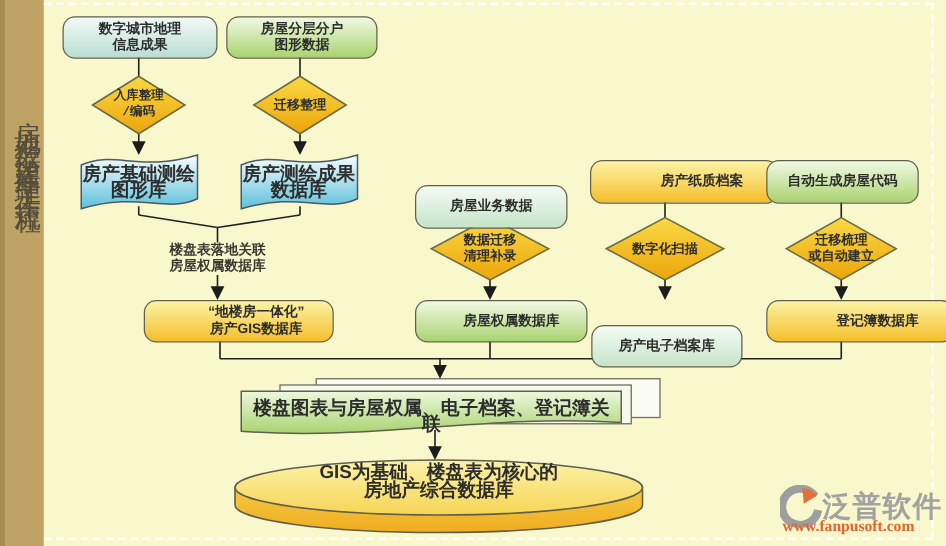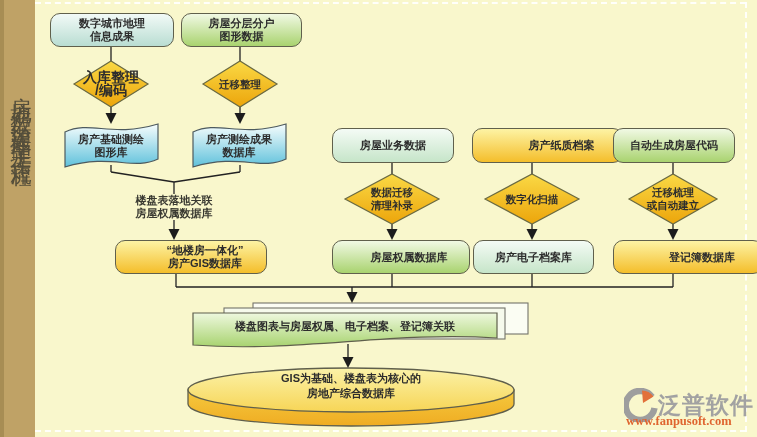--- a/index.html
+++ b/index.html
@@ -16,24 +16,24 @@
   .dash-right{left:745px;top:2px;height:430px;border-left-width:2px;}
   .dash-bottom{left:35px;top:430px;width:711px;border-top-width:2px;}
   
   .svg-layer{position:absolute;left:0;top:0;width:757px;height:437px;}
   
   .node{position:absolute;border:1px solid #60604C;border-radius:10px;display:flex;
     align-items:center;justify-content:center;text-align:center;font-size:11px;font-weight:bold;
     color:#2D2D2D;line-height:13px;white-space:pre-line;}
   .c-cyan{background:linear-gradient(#F2FAF7,#B9DDD2);}
   .c-green{background:linear-gradient(#F1F9E4,#A9D36F);}
-  .c-mint{background:linear-gradient(#F4FBF5,#C6E5C9);}
+  .c-mint{background:linear-gradient(#F4FBF5,#C6E5C9);margin-top:20px;}
   .c-yellow{background:linear-gradient(#FDF3A4,#F4BE2B);padding-left:28px;}
   
-  .lbl{position:absolute;text-align:center;font-size:11px;font-weight:bold;color:#2D2D2D;
+  .lbl{position:absolute;text-align:center;font-size:15px;font-weight:bold;color:#2D2D2D;
     line-height:13px;white-space:pre-line;}
   .lbl-note{font-size:11px;color:#3A3A32;}
   
   .brand{position:absolute;left:658px;top:390px;font-size:23px;font-weight:bold;
     color:#A2A2A2;letter-spacing:1px;}
   .brand-url{position:absolute;left:626px;top:414px;font-size:12.5px;font-weight:bold;
     color:#DF6530;font-family:Liberation Serif, serif;}
   .brand-icon{position:absolute;left:624px;top:388px;}
 </style>
 </head>
@@ -161,21 +161,21 @@
   <div class="node c-green" style="left:332px;top:240px;width:120px;height:32px;padding-left:16px;">
     <span>房屋权属数据库</span>
   </div>
   <div class="node c-mint" style="left:473px;top:240px;width:119px;height:32px;">
     <span>房产电子档案库</span>
   </div>
   <div class="node c-yellow" style="left:613px;top:240px;width:120px;height:32px;">
     <span>登记簿数据库</span>
   </div>
 
-  <div class="lbl" style="left:61px;top:71px;width:100px;font-size:14px;">入库整理
+  <div class="lbl" style="left:61px;top:71px;width:100px;font-size:10px;font-family:Liberation Mono, monospace;">入库整理
 /编码</div>
   <div class="lbl" style="left:190px;top:78px;width:100px;font-size:10.5px;">迁移整理</div>
   <div class="lbl" style="left:342px;top:186px;width:100px;font-size:10.5px;">数据迁移
 清理补录</div>
   <div class="lbl" style="left:482px;top:193px;width:100px;font-size:10.5px;">数字化扫描</div>
   <div class="lbl" style="left:623px;top:186px;width:100px;font-size:10.5px;">迁移梳理
 或自动建立</div>
 
   <div class="lbl" style="left:61px;top:133px;width:100px;">房产基础测绘
 图形库</div>

